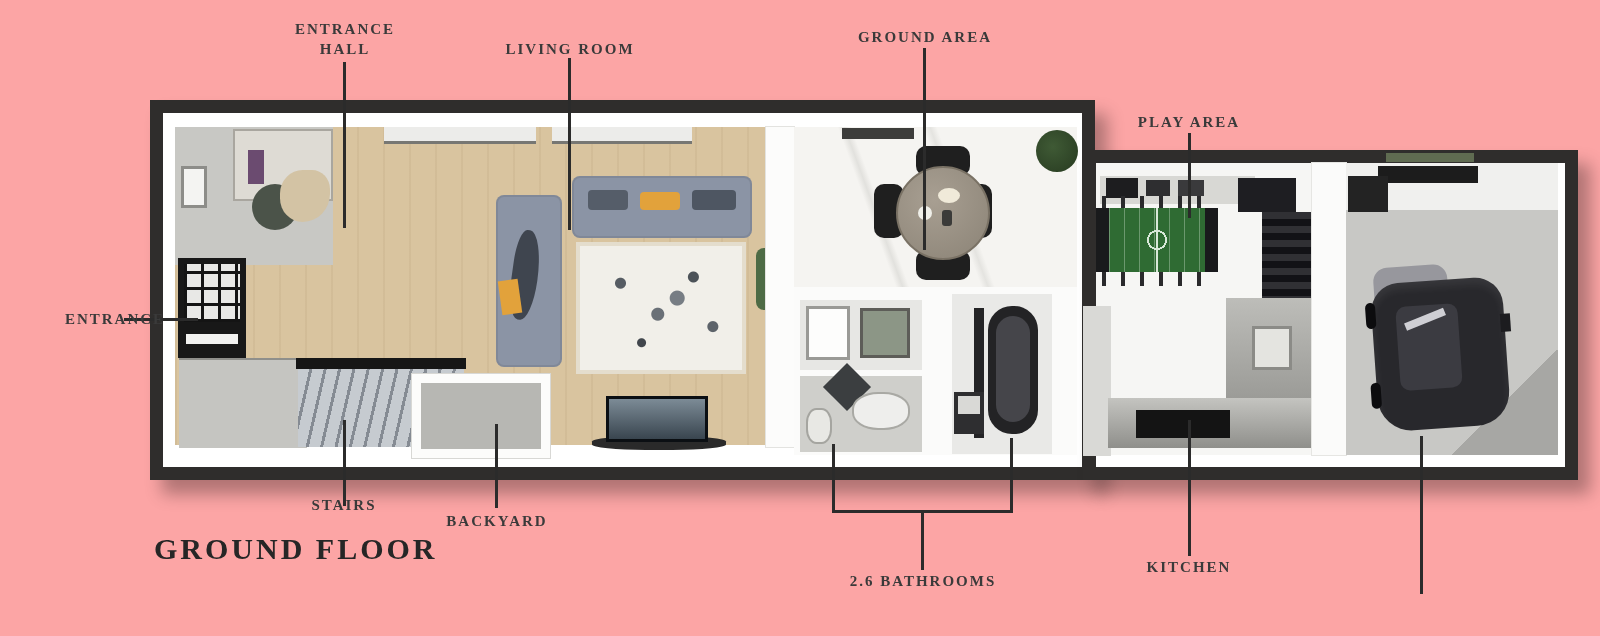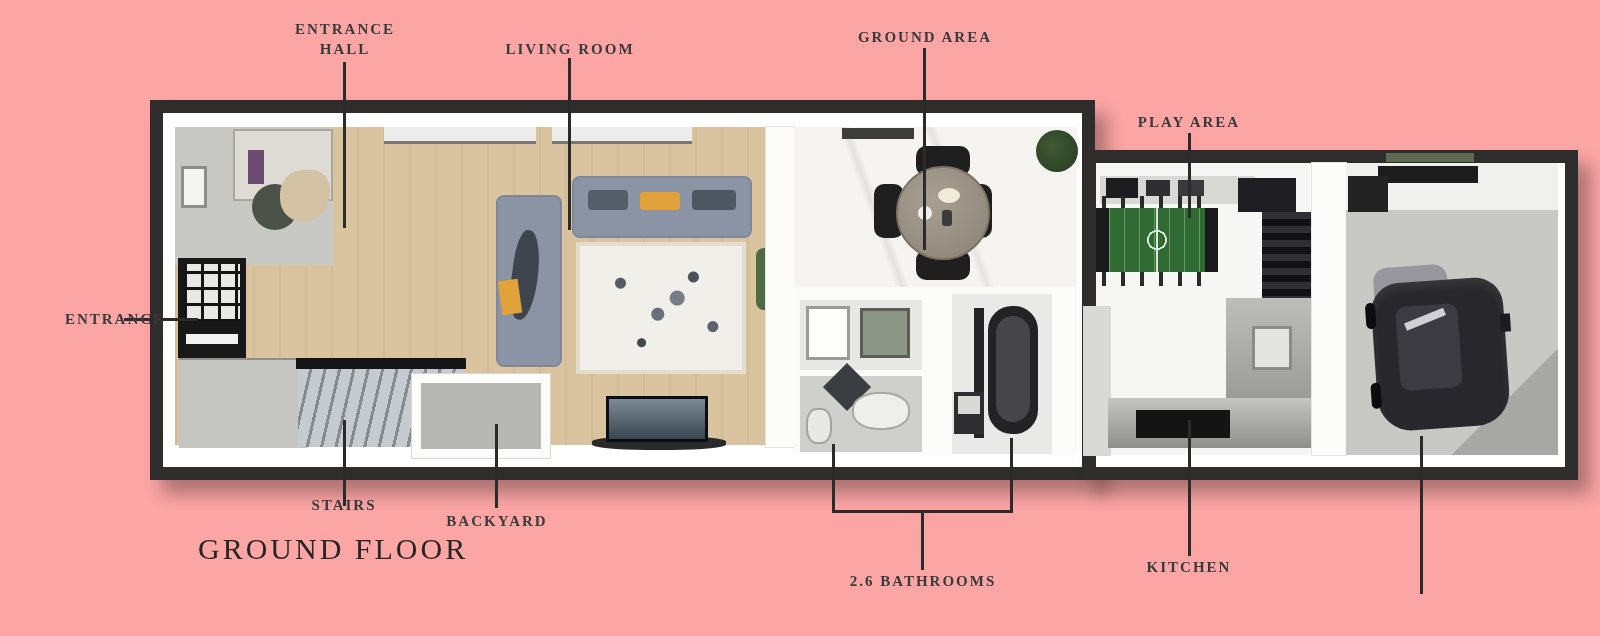--- a/index.html
+++ b/index.html
@@ -15,22 +15,22 @@
     border: 13px solid #2f2d2c;
     box-shadow: 12px 14px 16px rgba(0,0,0,0.30);
   }
   .leader { position: absolute; background:#2b2b2b; }
   .label {
     position: absolute; color:#3a3a3a; font-size:15px; font-weight:600;
     letter-spacing:2px; text-align:center; line-height:1.3;
     font-family:"Liberation Serif", serif;
   }
   .title {
-    position: absolute; color:#262626; font-size:30px; font-weight:400;
-    letter-spacing:3px; font-family:"Liberation Serif", serif;margin-left:44px;
+    position: absolute; color:#262626; font-size:30px; font-weight:700;
+    letter-spacing:3px; font-family:"Liberation Serif", serif;
   }
   .wood {
     background-color:#d9c49f;
     background-image: repeating-linear-gradient(90deg, rgba(120,90,50,0.07) 0 2px, transparent 2px 26px);
   }
   .marble {
     background-color:#f5f4f1;
     background-image: linear-gradient(70deg, transparent 30%, rgba(190,190,185,0.35) 32%, transparent 34%, transparent 55%, rgba(190,190,185,0.30) 57%, transparent 59%);
   }
   .stairs-steps { background: repeating-linear-gradient(103deg, #c6cbd0 0 11px, #858b93 11px 14px); }

